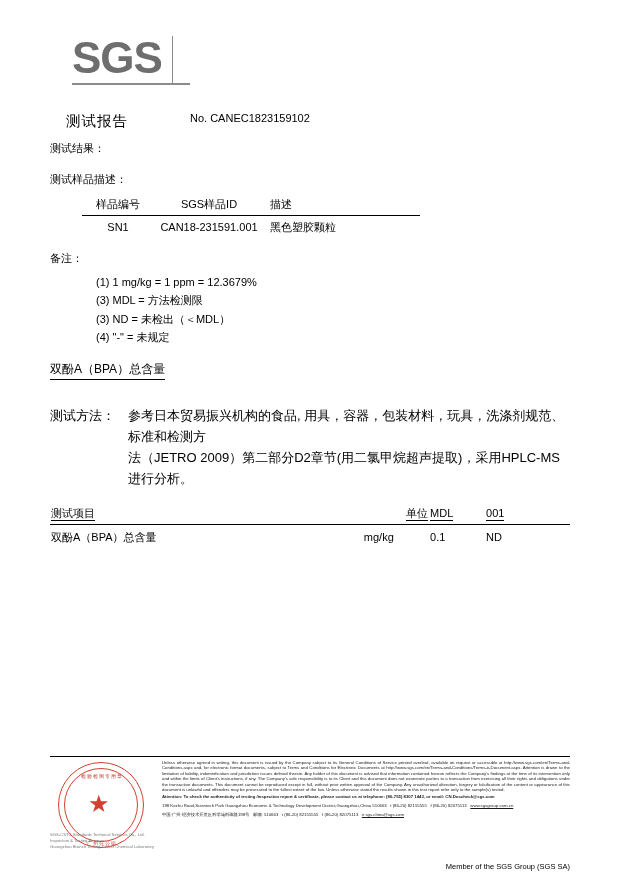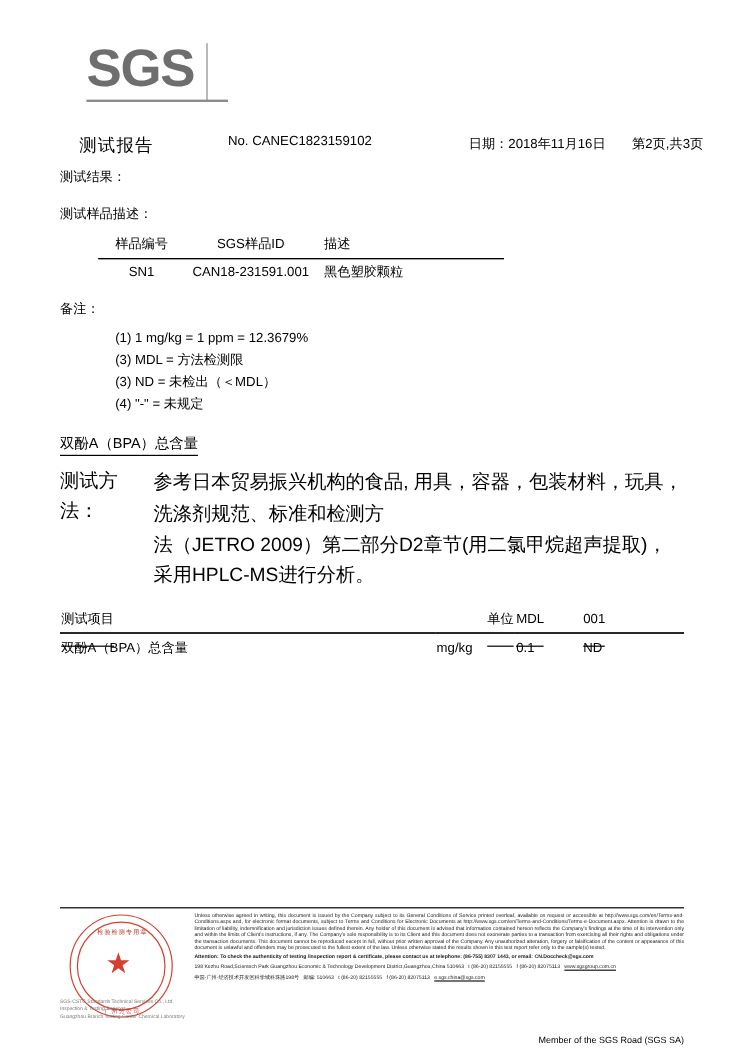--- a/index.html
+++ b/index.html
@@ -125,23 +125,23 @@
 
   .section-head {
     margin-top: 14px;
     font-size: 12px;
     display: inline-block;
     border-bottom: 1px solid #000;
     padding-bottom: 1px;
   }
 
   .method-block {
-    margin-top: 10px;
+    margin-top: 26px;
     display: flex;
-    font-size: 16px;
+    font-size: 13px;
   }
   .method-label { width: 78px; flex: none; }
   .method-body { flex: 1; line-height: 1.6; }
 
   
   .result-table {
     margin-top: 14px;
     width: 520px;
     border-collapse: collapse;
     font-size: 11px;
@@ -152,21 +152,21 @@
     border-bottom: 1px solid #000;
     padding-bottom: 2px;
     white-space: nowrap;
   }
   .result-table th.item { width: 300px; }
   .result-table th.unit { width: 62px; text-align: right; }
   .result-table th.mdl  { width: 52px; text-align: left; }
   .result-table th.res   { width: 80px; text-align: left; }
   .result-table th span.u {
     border-bottom: 1px solid #000;
-    padding-bottom: 16px;
+    padding-bottom: 1px;
   }
   .result-table td {
     padding-top: 4px;
     white-space: nowrap;
     vertical-align: top;
   }
   .result-table td.unit, .result-table td.mdl, .result-table td.res {
     text-align: left;
   }
 
@@ -271,24 +271,20 @@
 
   <div class="logo-block">
     <div class="sgs-logo">SGS</div>
     <div class="logo-underline"></div>
   </div>
   <div class="logo-tick"></div>
 
   <div class="title-row">
     <div class="report-title">测试报告</div>
     <div class="title-mid">No. CANEC1823159102</div>
-    <div class="title-right">
-      <span><span>日期</span>：<span>2018年11月16日</span></span>
-      <span>第2页,共3页</span>
-    </div>
   </div>
 
   <div class="body-text">
 
     <p class="line">测试结果：</p>
 
     <p class="line mt14">测试样品描述：</p>
 
     <table class="sample-table">
       <thead>
@@ -374,15 +370,15 @@
         <span>中国·广州·经济技术开发区科学城科珠路198号</span>
         &nbsp;&nbsp;<span>邮编: 510663</span>
         &nbsp;&nbsp;<span>t (86-20) 82155555</span>
         &nbsp;&nbsp;<span>f (86-20) 82075113</span>
         &nbsp;&nbsp;<span class="mail">e sgs.china@sgs.com</span>
       </span>
     </div>
 
   </div>
 
-  <div class="member">Member of the SGS Road (SGS SA)</div>
+  <div class="member">Member of the SGS Group (SGS SA)</div>
 
 </div>
 
 </body></html>

